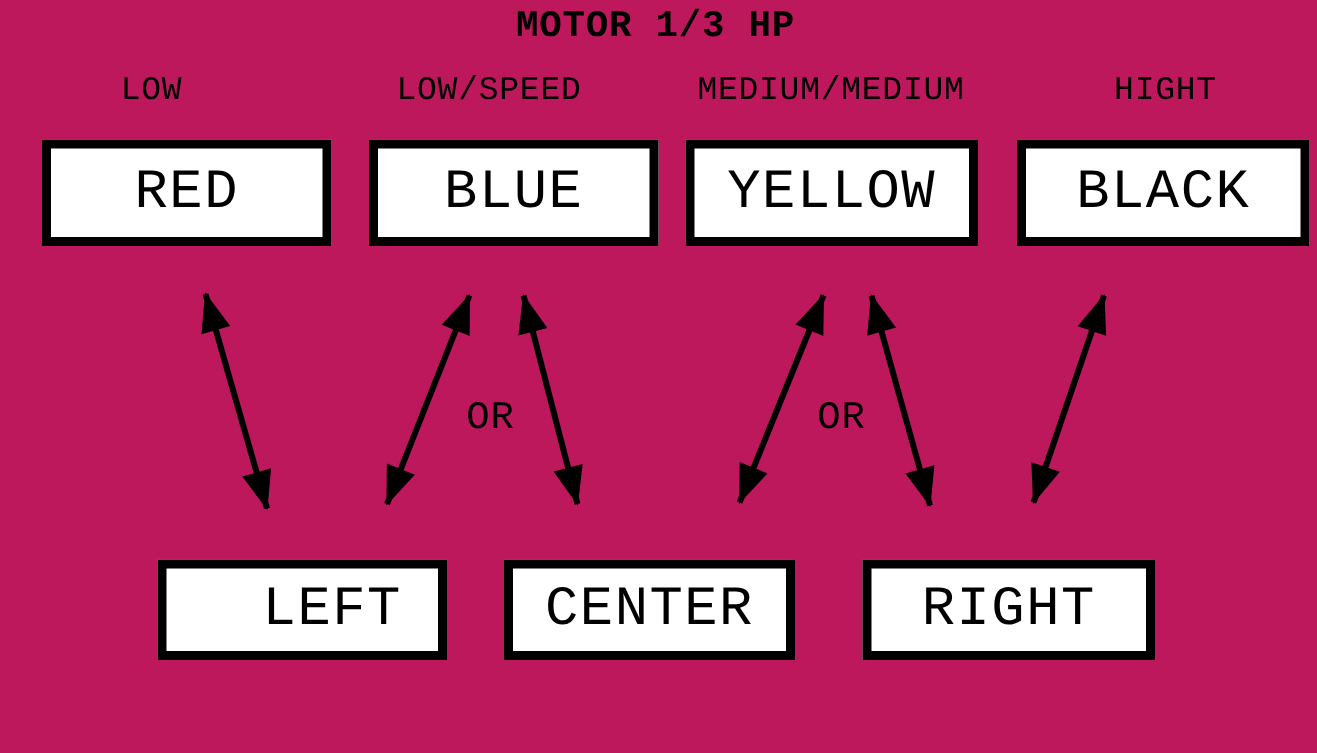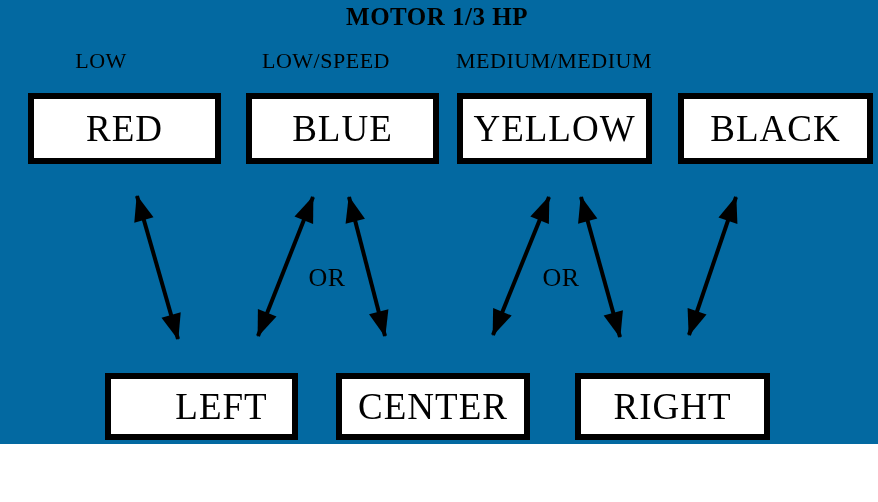--- a/index.html
+++ b/index.html
@@ -3,23 +3,23 @@
 <meta charset="utf-8">
 <style>
   html, body {
     margin: 0;
     padding: 0;
     background: #ffffff;
   }
   .stage {
     position: relative;
     width: 878px;
-    height: 444px;
-    background: #0369a1;
-    font-family: Liberation Serif, serif;
+    height: 502px;
+    background: #be185d;
+    font-family: Liberation Mono, monospace;
     color: #000000;
     overflow: hidden;
   }
   .title {
     position: absolute;
     transform: translateX(-50%);
     font-weight: bold;
     white-space: nowrap;
     letter-spacing: 0.5px;
   }
@@ -78,20 +78,21 @@
 </head>
 <body>
 
 <div class="stage">
 
   <div class="title title-top">MOTOR 1/3 HP</div>
 
   <div class="speed-label" style="left:101px">LOW</div>
   <div class="speed-label" style="left:326px">LOW/SPEED</div>
   <div class="speed-label" style="left:554px">MEDIUM/MEDIUM</div>
+  <div class="speed-label" style="left:777px">HIGHT</div>
 
   <div class="wire-box" id="box-red">
     <span>RED</span>
   </div>
   <div class="wire-box" id="box-blue">
     <span>BLUE</span>
   </div>
   <div class="wire-box" id="box-yellow">
     <span>YELLOW</span>
   </div>

